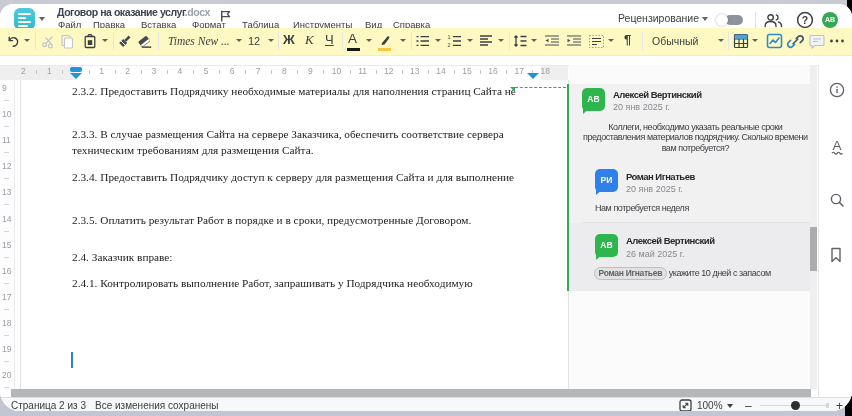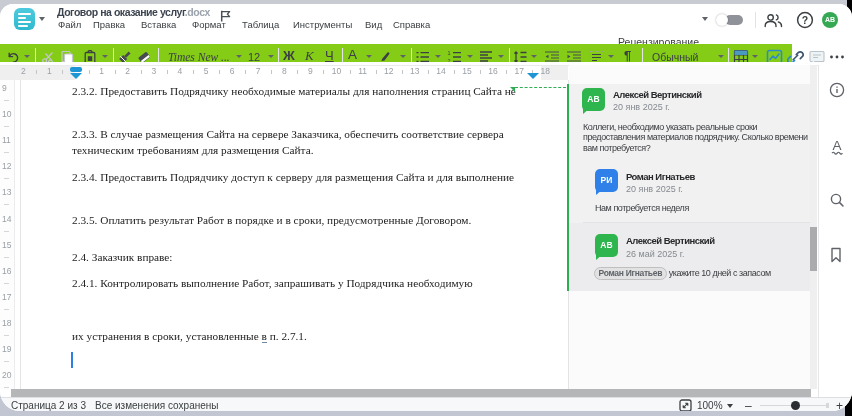--- a/index.html
+++ b/index.html
@@ -13,28 +13,28 @@
   #logo{position:absolute;left:14px;top:4px;width:21px;height:22px;border-radius:6px;background:linear-gradient(180deg,#4ecade 0%,#2fb9cd 100%);}
   #logo .bar{position:absolute;left:4px;height:2px;border-radius:1px;background:#fff;}
   #logocaret{position:absolute;left:39px;top:13px;}
   .caret{width:0;height:0;border-left:3.5px solid transparent;border-right:3.5px solid transparent;border-top:4px solid #5f6368;}
   #doctitle{position:absolute;left:57px;top:2px;font-size:10.5px;font-weight:700;color:#3c4450;letter-spacing:-0.45px;}
   #doctitle .ext{color:#9aa2ab;}
   #flag{position:absolute;left:220px;top:4px;}
   #menubar{position:absolute;left:0;top:15px;font-size:9.5px;color:#3c4043;}
   #menubar span{position:absolute;top:0;white-space:nowrap;}
   
-  #reviewlbl{position:absolute;left:618px;top:8px;font-size:10.5px;color:#3c4043;margin-top:24px;}
+  #reviewlbl{position:absolute;left:618px;top:8px;font-size:10.5px;color:#3c4043;}
   #reviewcaret{position:absolute;left:702px;top:13px;}
   #toggle{position:absolute;left:716px;top:10px;width:27px;height:12px;}
   #toggle .track{position:absolute;left:9px;top:1px;width:18px;height:10px;border-radius:5px;background:#8f9399;}
   #toggle .knob{position:absolute;left:0;top:0;width:12px;height:12px;border-radius:50%;background:#fff;box-shadow:0 0 2px rgba(0,0,0,.35);}
   .vsep{position:absolute;width:1px;background:#e1e3e6;}
   
-  #toolbar{position:absolute;left:0;top:40px;width:792px;height:27px;background:#84cc16;border-bottom:1px solid #e9eaec;}
+  #toolbar{position:absolute;left:0;top:24px;width:852px;height:27px;background:#fef9c3;border-bottom:1px solid #e9eaec;}
   .ti{position:absolute;top:0;height:26px;display:flex;align-items:center;justify-content:center;}
   .tsep{position:absolute;top:4px;height:18px;width:1px;background:#e4e5e8;}
   .tc{position:absolute;top:11px;}
   .tc .caret{border-left-width:3px;border-right-width:3px;border-top-width:3.5px;border-top-color:#5f6368;}
   .tlabel{position:absolute;color:#3c4043;}
   
   #content{position:absolute;left:0;top:58px;width:852px;height:335px;background:#fff;}
   
   #hruler{position:absolute;left:0;top:4px;width:568px;height:14px;background:#fff;}
   #hruler .margin{position:absolute;top:0;height:14px;background:#efeff0;}
@@ -56,21 +56,21 @@
   
   #panel{position:absolute;left:569px;top:3px;width:241px;height:324px;background:#fbfbfb;}
   #card{position:absolute;left:569px;top:22px;width:241px;height:207px;background:#f1f1f2;}
   #card2{position:absolute;left:569px;top:161px;width:241px;height:68px;background:#ececee;}
   .cavatar{position:absolute;width:23px;height:23px;}
   .cavatar .sq{position:absolute;left:0;top:0;width:23px;height:23px;border-radius:5px;}
   .cavatar .tail{position:absolute;left:1px;top:20px;width:0;height:0;border-top:6px solid;border-right:7px solid transparent;}
   .cavatar .txt{position:absolute;left:0;top:6px;width:23px;text-align:center;font-size:8.5px;font-weight:700;color:#fff;}
   .cname{position:absolute;font-size:9.5px;font-weight:700;color:#28292b;white-space:nowrap;letter-spacing:-0.5px;}
   .cdate{position:absolute;font-size:9px;color:#85898e;white-space:nowrap;}
-  .cbody{position:absolute;font-size:9px;line-height:10.3px;color:#3b3d40;letter-spacing:-0.45px;}
+  .cbody{position:absolute;font-size:9px;line-height:10.3px;color:#3b3d40;letter-spacing:-0.45px;text-align:center;}
   .csep{position:absolute;height:1px;background:#e2e2e4;}
   #mention{display:inline-block;background:#e2e2e3;border:1px solid #bfbfc1;color:#5f6368;border-radius:7px;padding:0 3.5px;font-size:8.5px;line-height:10.5px;font-weight:600;letter-spacing:-0.3px;}
   
   #pscroll{position:absolute;left:810px;top:3px;width:7px;height:324px;background:#efeff0;}
   #pthumb{position:absolute;left:810px;top:165px;width:7px;height:44px;background:#ababad;}
   #sidebar{position:absolute;left:818px;top:3px;width:34px;height:332px;background:#fff;border-left:1px solid #e5e6e8;}
   .sbicon{position:absolute;left:829px;}
   
   #hscroll{position:absolute;left:11px;top:327px;width:800px;height:8px;background:#b5b6b8;}
   
@@ -417,21 +417,20 @@
         </div>
       <div id="page"></div>
       <div id="doc">
           <div class="dl" style="top:23px">2.3.2. Предоставить Подрядчику необходимые материалы для наполнения страниц Сайта не</div>
           <div class="dl" style="top:66px">2.3.3. В случае размещения Сайта на сервере Заказчика, обеспечить соответствие сервера</div>
           <div class="dl" style="top:82px">техническим требованиям для размещения Сайта.</div>
           <div class="dl" style="top:109px">2.3.4. Предоставить Подрядчику доступ к серверу для размещения Сайта и для выполнение</div>
           <div class="dl" style="top:152px">2.3.5. Оплатить результат Работ в порядке и в сроки, предусмотренные Договором.</div>
           <div class="dl" style="top:189px">2.4. Заказчик вправе:</div>
           <div class="dl" style="top:215px">2.4.1. Контролировать выполнение Работ, запрашивать у Подрядчика необходимую</div>
-          <div class="dl" style="top:268px">их устранения в сроки, установленные <span style="border-bottom:1px dashed #6b88a0;">в</span> п. 2.7.1.</div>
         </div>
       <div id="anchor-tri"></div>
       <div id="anchor-dash"></div>
       <div id="panel"></div>
       <div id="card"></div>
       <div id="card2"></div>
       <div id="greenline"></div>
       <div id="comments">
           <div class="cavatar" style="left:582px;top:26px">
             <div class="sq" style="background:#2eb54d"></div>

